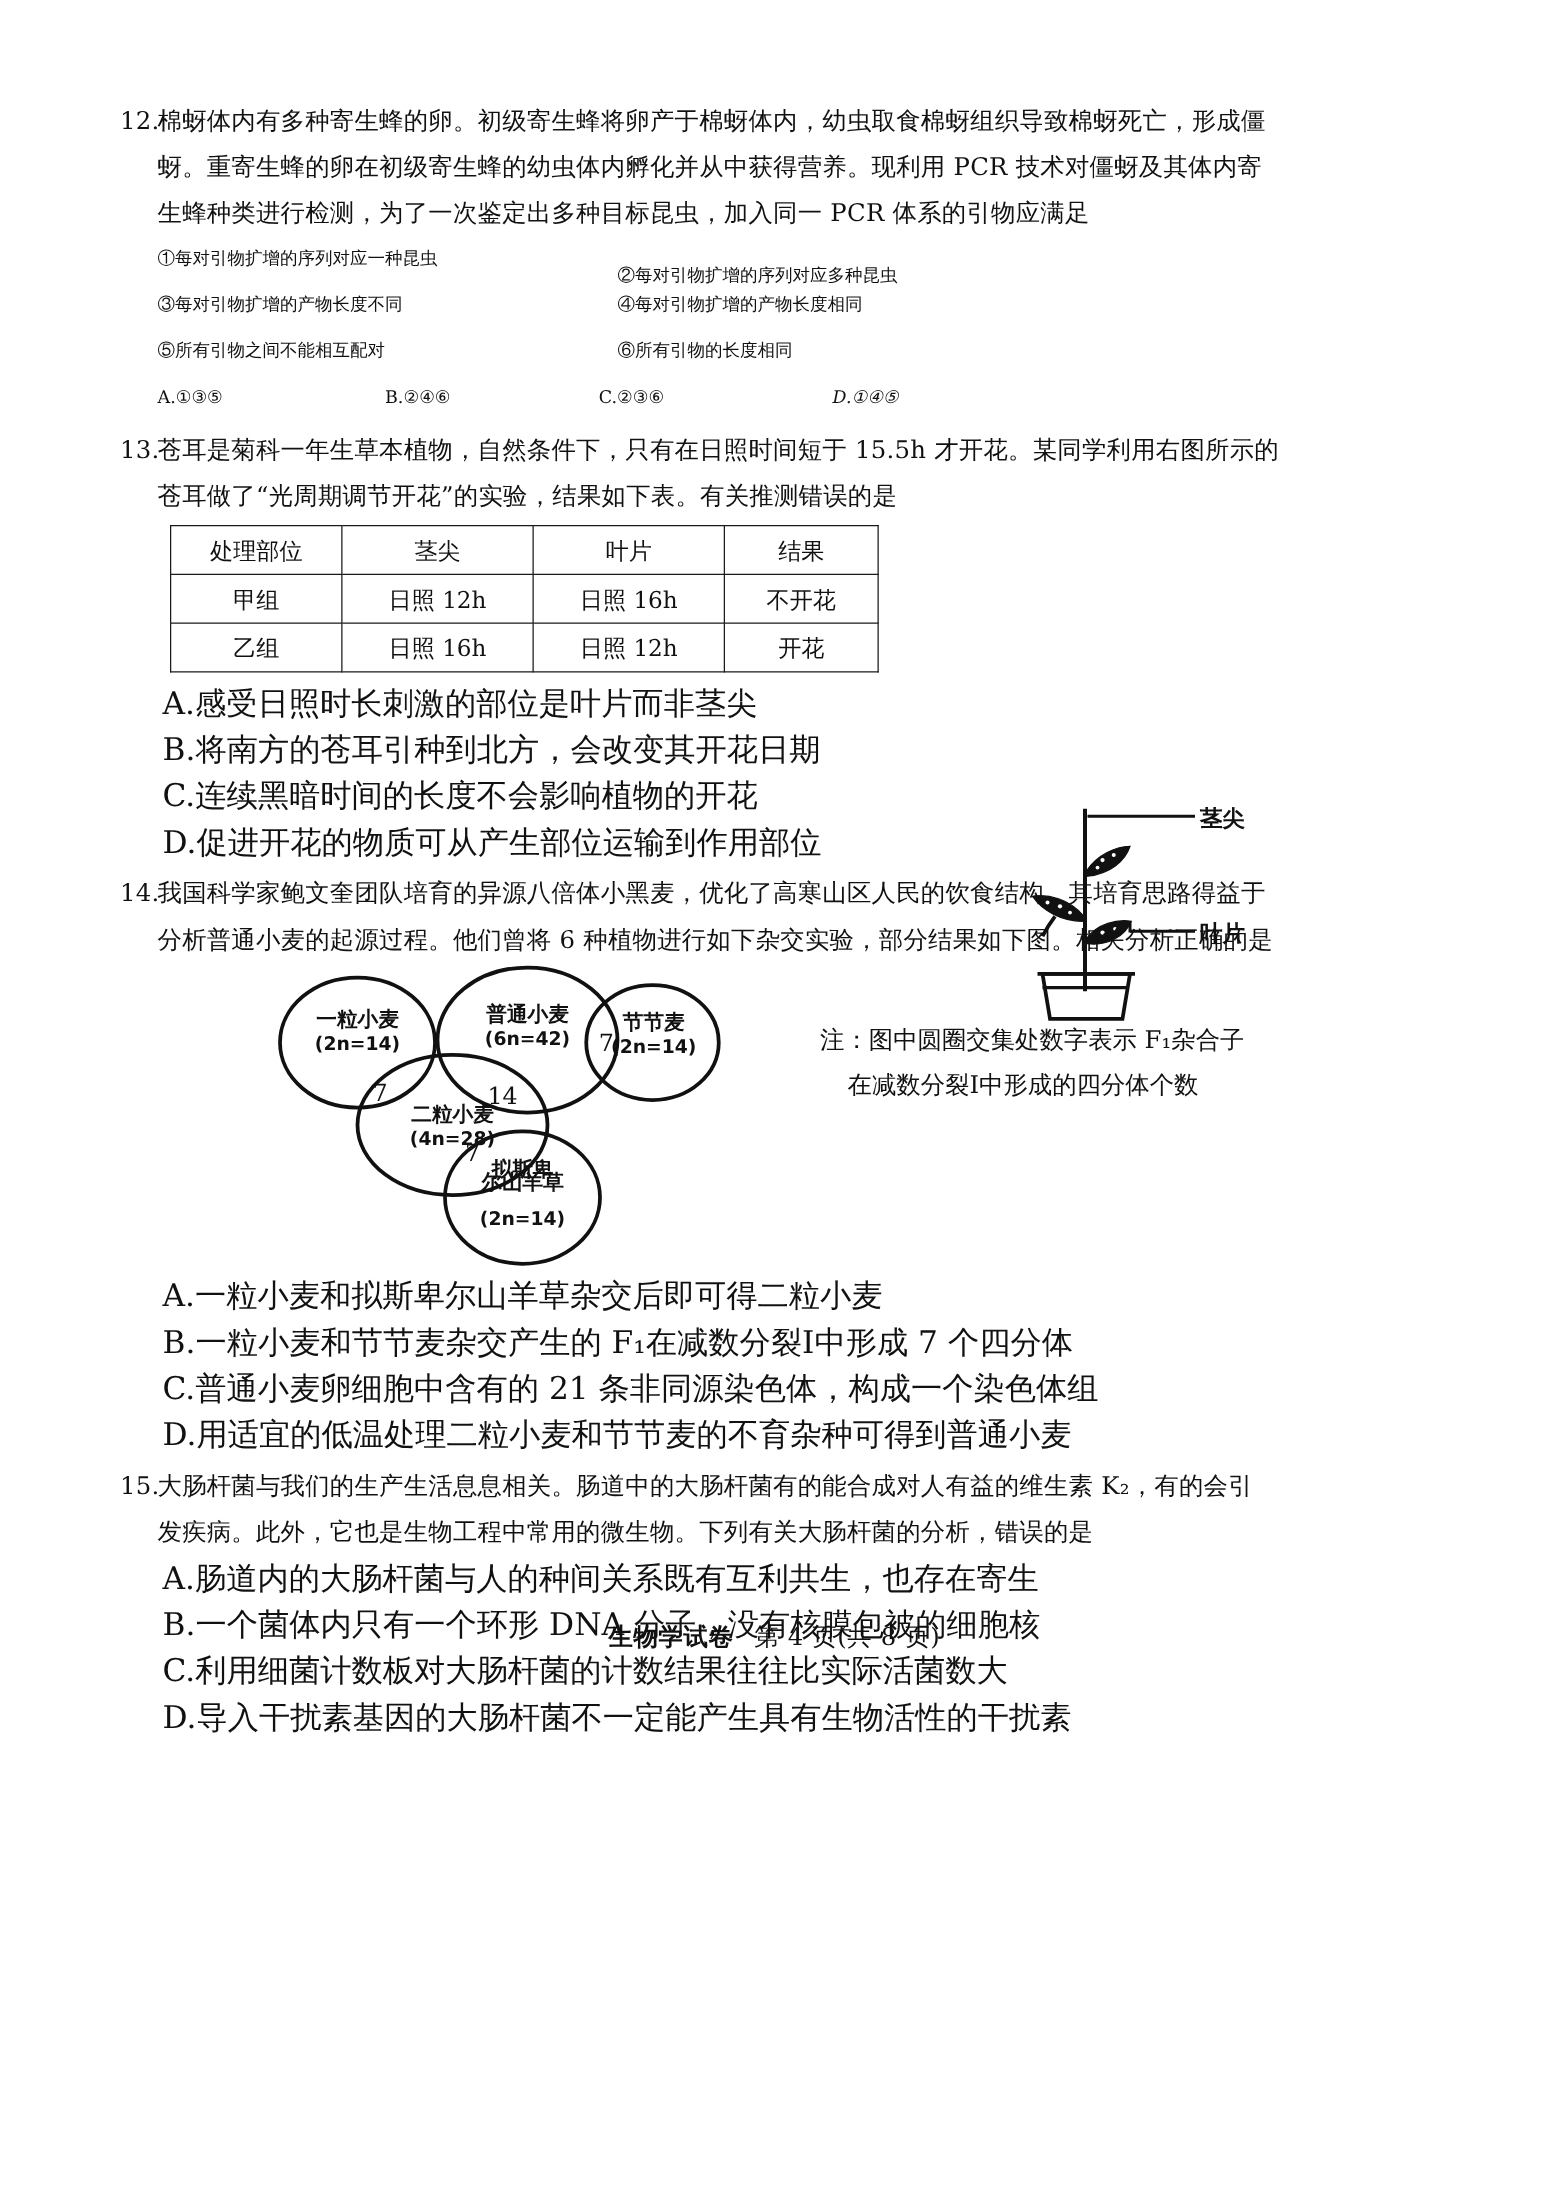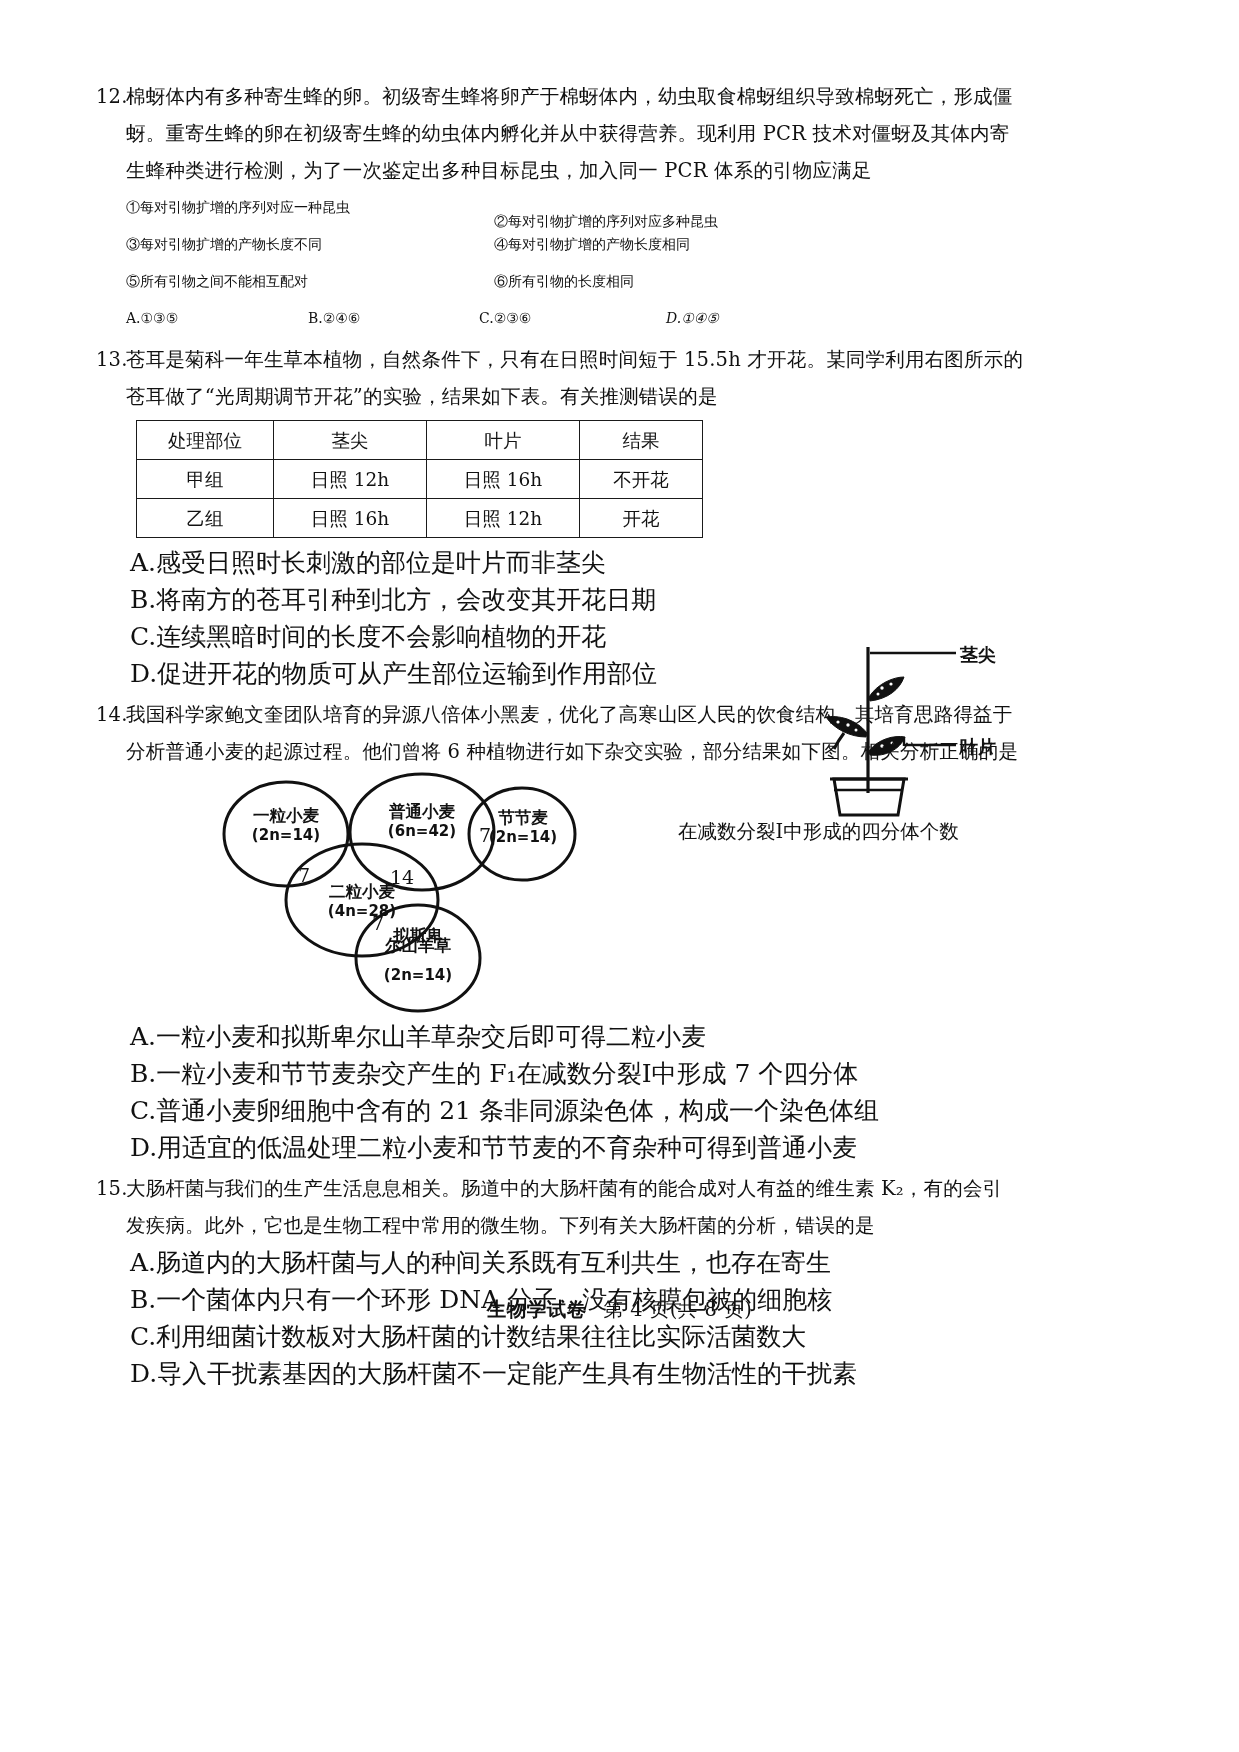--- a/index.html
+++ b/index.html
@@ -304,20 +304,21 @@
           <div class="venn-txt venn-ploidy" style="left:168px; top:194px; width:112px;">(2n=14)</div>
 
           
           <div class="venn-num" style="left:104px; top:92px;">7</div>
           <div class="venn-num" style="left:196px; top:94px;">14</div>
           <div class="venn-num" style="left:285px; top:52px;">7</div>
           <div class="venn-num" style="left:178px; top:140px;">7</div>
         </div>
 
         <div class="venn-note">
+          <div>注：图中圆圈交集处数字表示 F₁杂合子</div>
           <div class="n2">在减数分裂Ⅰ中形成的四分体个数</div>
         </div>
       </div>
 
       <div class="opt opt-indent2"><span>A.</span><span>一粒小麦和拟斯卑尔山羊草杂交后即可得二粒小麦</span></div>
       <div class="opt opt-indent2"><span>B.</span><span>一粒小麦和节节麦杂交产生的 F₁在减数分裂Ⅰ中形成 7 个四分体</span></div>
       <div class="opt opt-indent2"><span>C.</span><span>普通小麦卵细胞中含有的 21 条非同源染色体，构成一个染色体组</span></div>
       <div class="opt opt-indent2"><span>D.</span><span>用适宜的低温处理二粒小麦和节节麦的不育杂种可得到普通小麦</span></div>
     </div>
 

